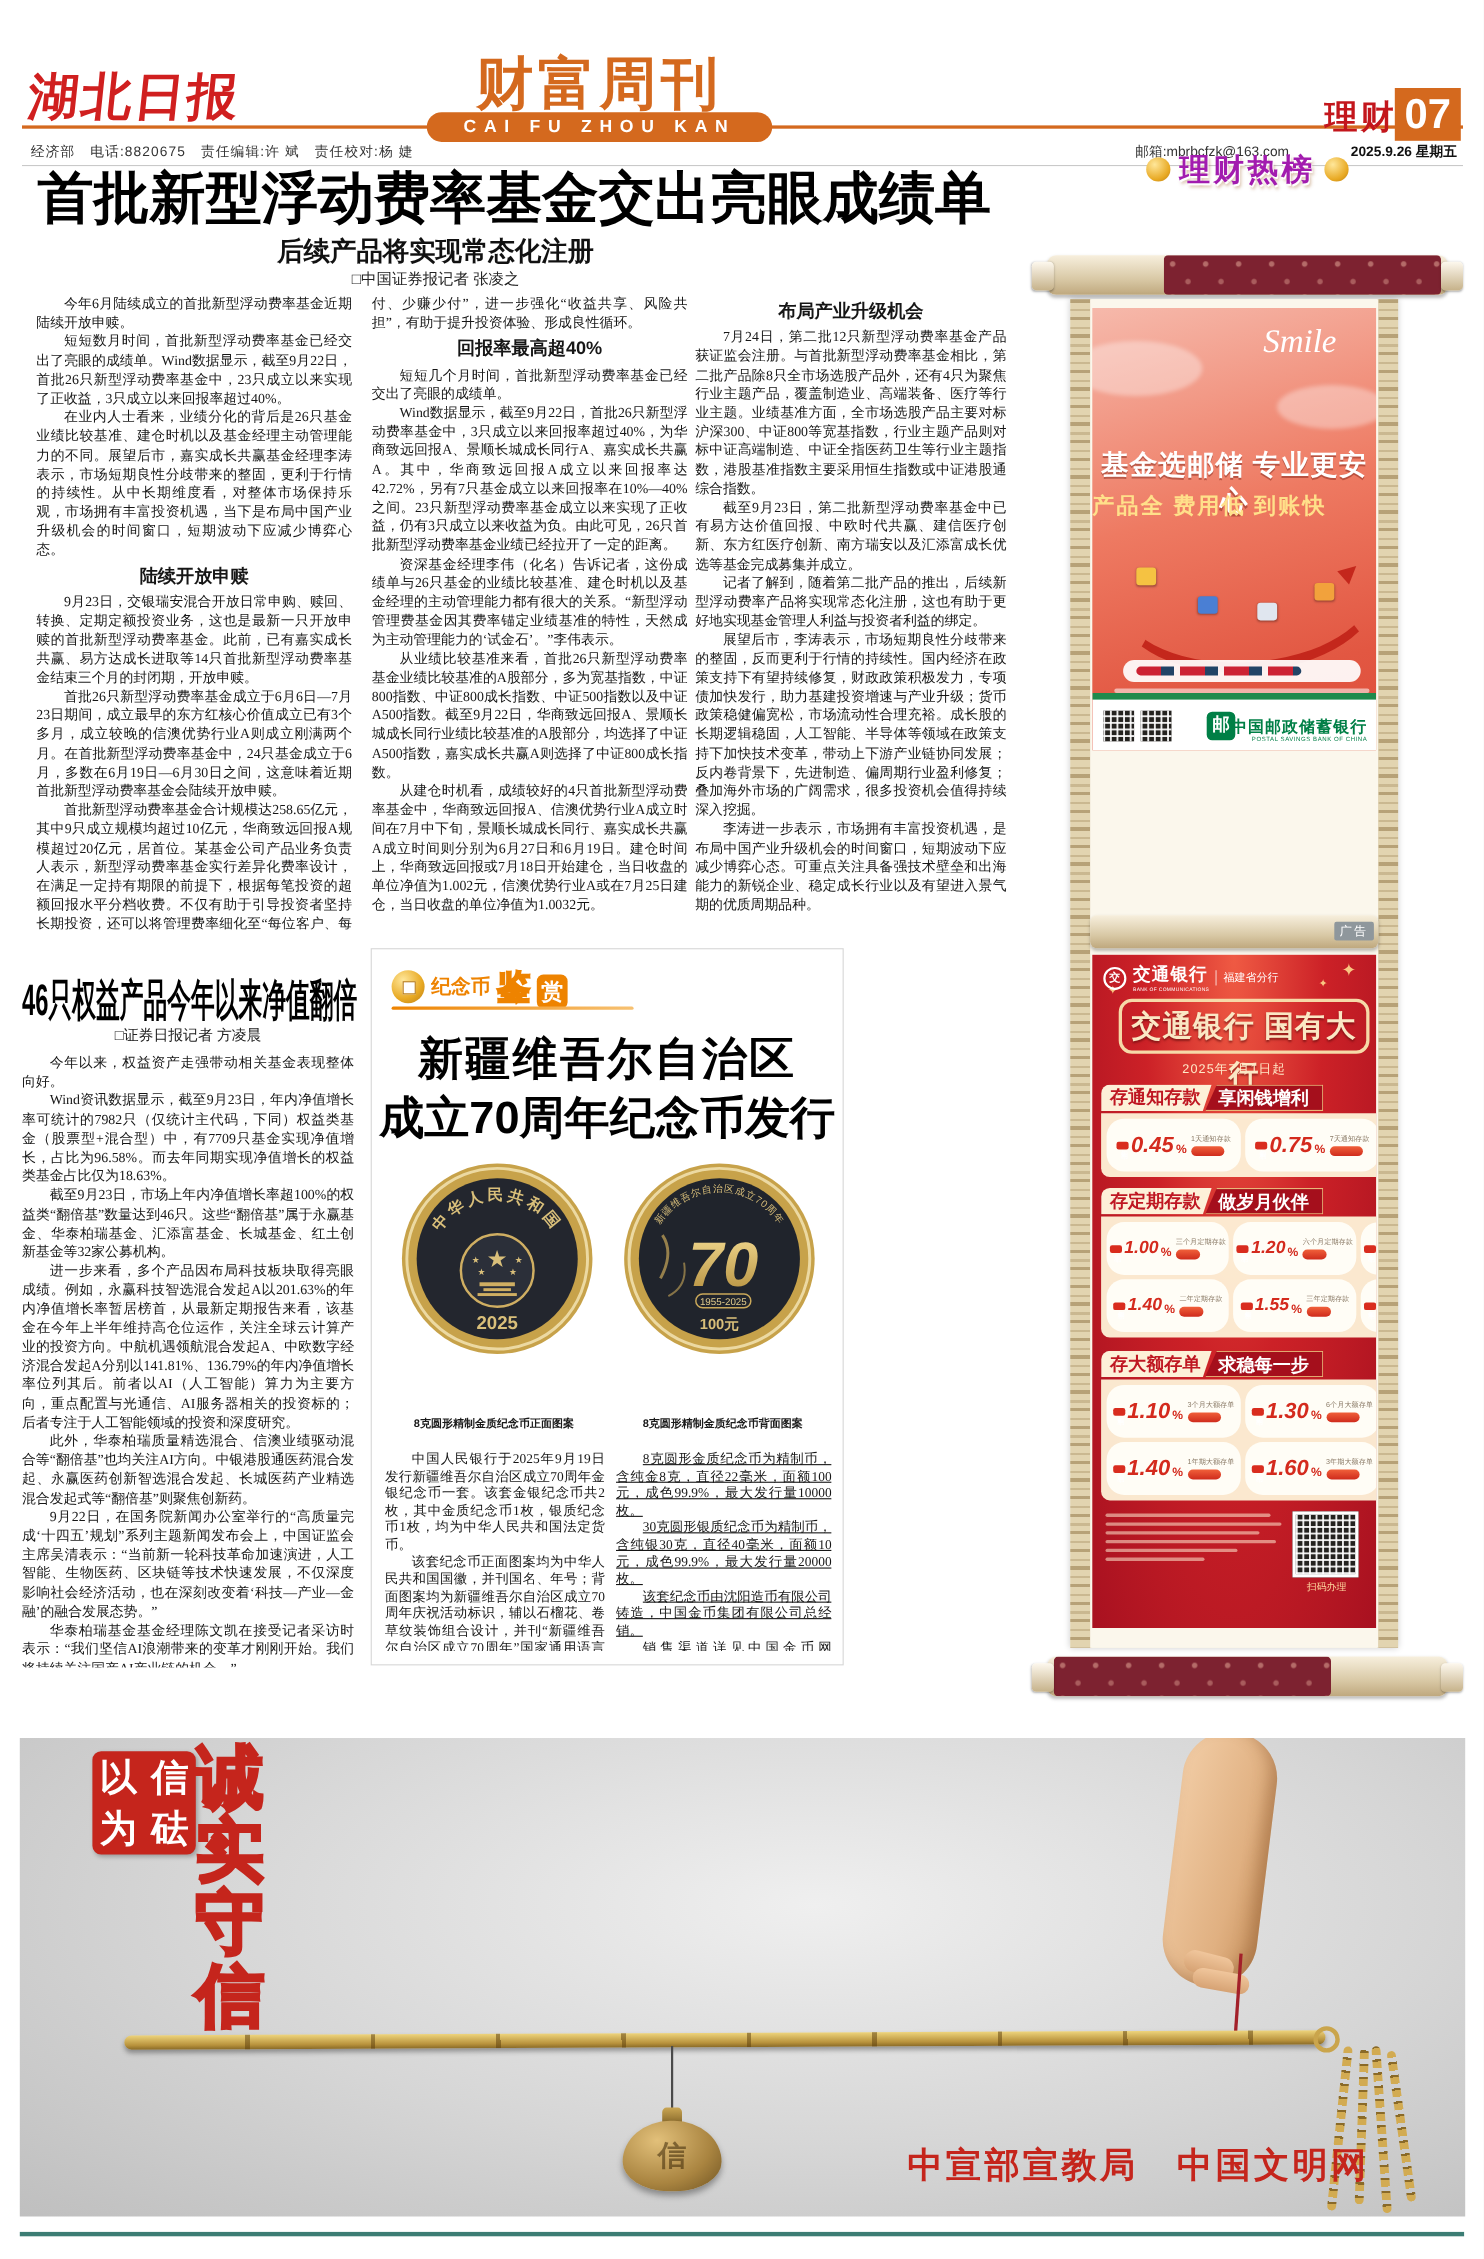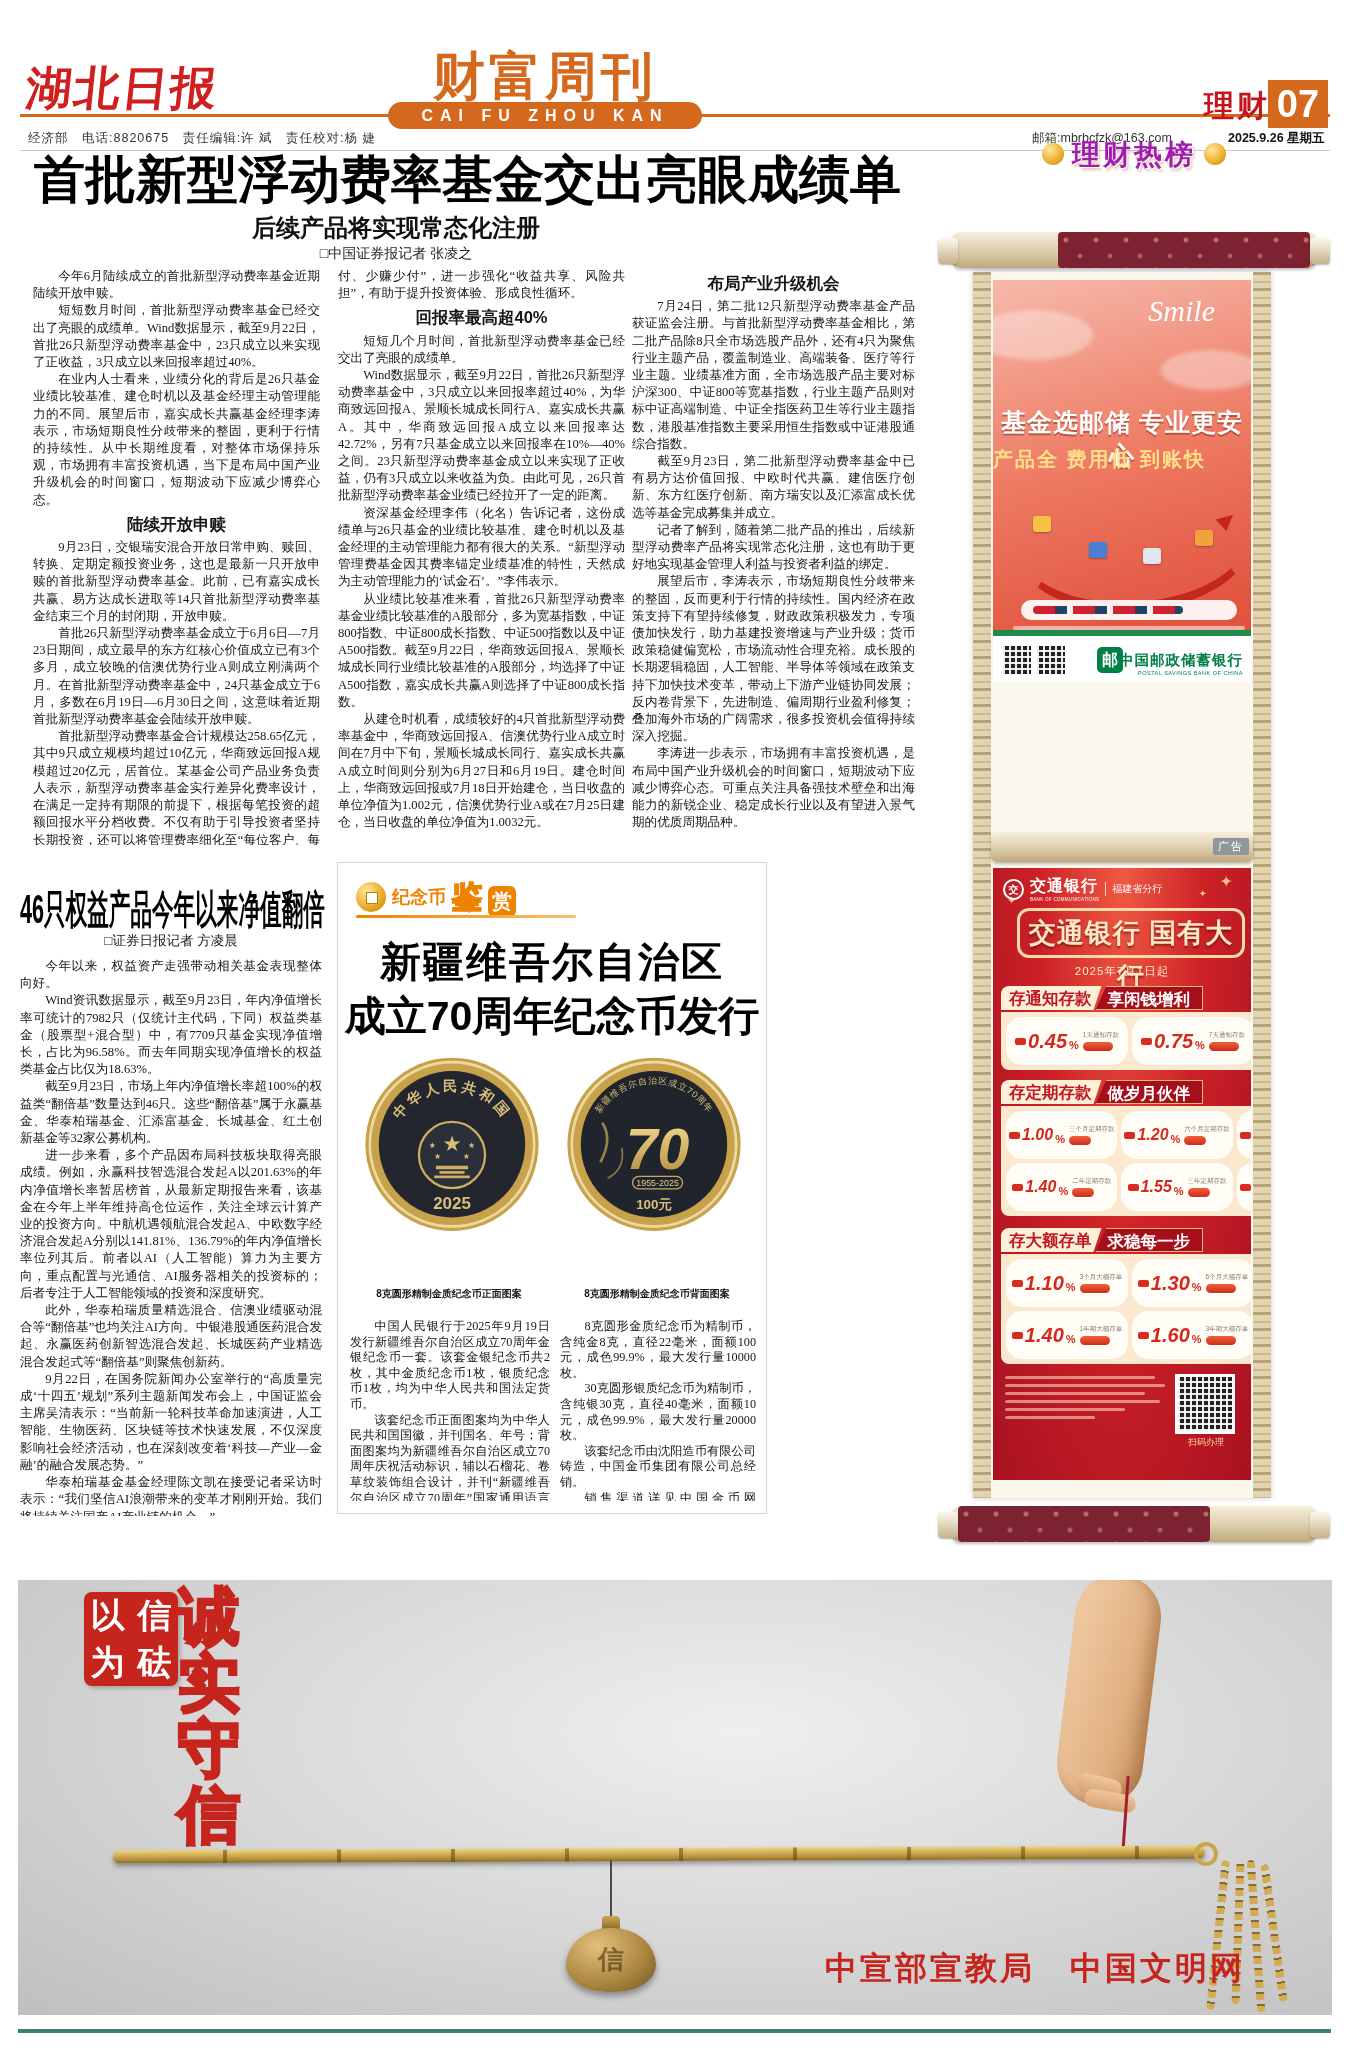--- a/index.html
+++ b/index.html
@@ -54,21 +54,21 @@
   .coin-b3{font-size:20px;font-weight:900;color:#fff;background:#ee8300;border-radius:6px;
     padding:2px 4px;margin-top:8px;}
   .coin-underline{position:absolute;left:18px;top:52px;width:220px;height:3px;
     background:linear-gradient(90deg,#ee8300,#f7c171);border-radius:2px;}
   .coin-title{position:absolute;left:0;width:100%;text-align:center;font-weight:900;color:#000;}
   .ct1{top:72px;font-size:41px;letter-spacing:2px;}
   .ct2{top:126px;font-size:41px;}
   .coinimg{position:absolute;top:192px;}
   .coin-cap{position:absolute;top:424px;width:214px;text-align:center;font-size:10px;font-weight:bold;}
   .coin-colL{position:absolute;left:12px;top:456px;width:200px;}
-  .coin-colR{position:absolute;left:222px;top:456px;width:196px;}
+  .coin-colR{position:absolute;left:222px;top:456px;width:196px;text-decoration:underline;}
   .coinbody{font-family:"Liberation Serif",serif;font-size:12.2px;line-height:15.6px;
     text-align:justify;color:#161616;height:182px;overflow:hidden;}
   
   .hot-title{left:938px;top:136px;width:392px;text-align:center;font-size:28px;font-weight:900;
     color:#a21caf;letter-spacing:3px;text-shadow:1px 1px 0 #fff,2px 3px 3px rgba(140,70,0,.35);}
   .hot-coin{display:inline-block;width:22px;height:22px;border-radius:50%;vertical-align:middle;
     background:radial-gradient(circle at 35% 30%,#ffe79a,#e8a923 65%,#b97b12);margin:0 8px 6px 8px;}
   .scroll{left:938px;top:136px;width:392px;height:1422px;}
   .roller{position:absolute;left:0;width:392px;height:52px;}
   .roller .bar{position:absolute;left:14px;right:14px;top:8px;height:36px;border-radius:8px;

